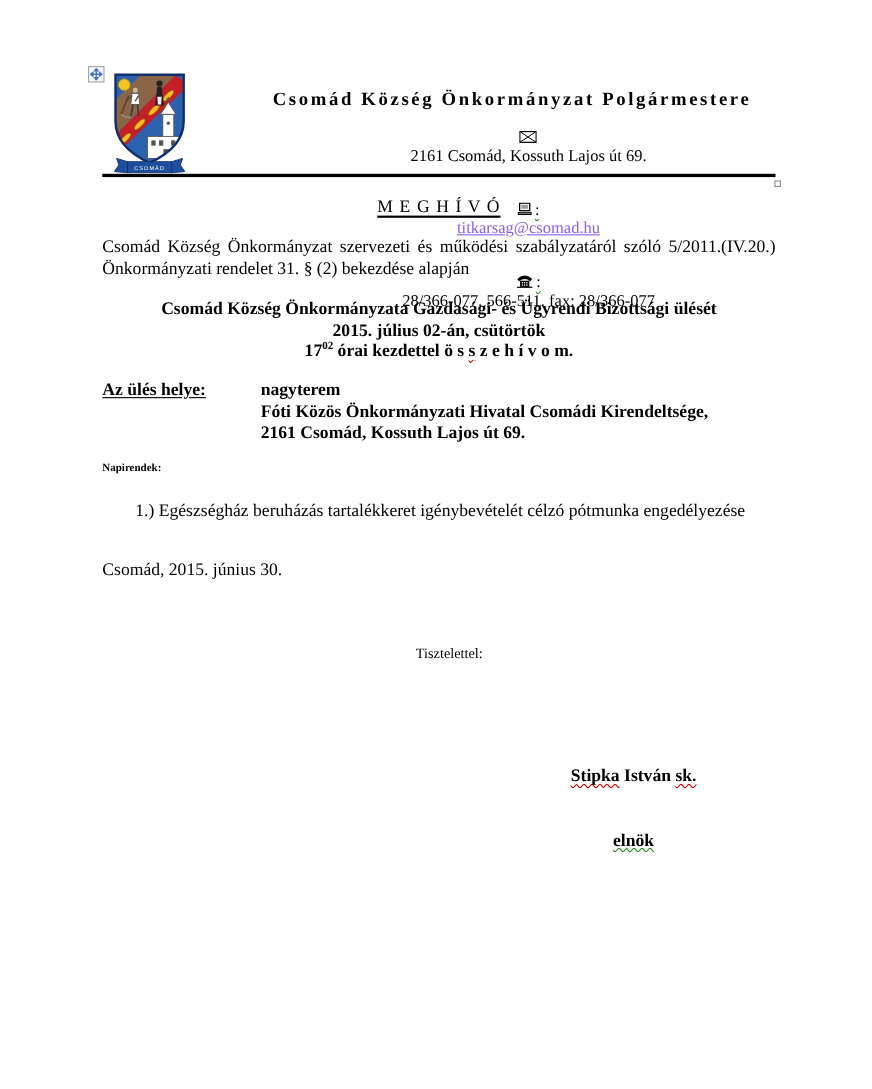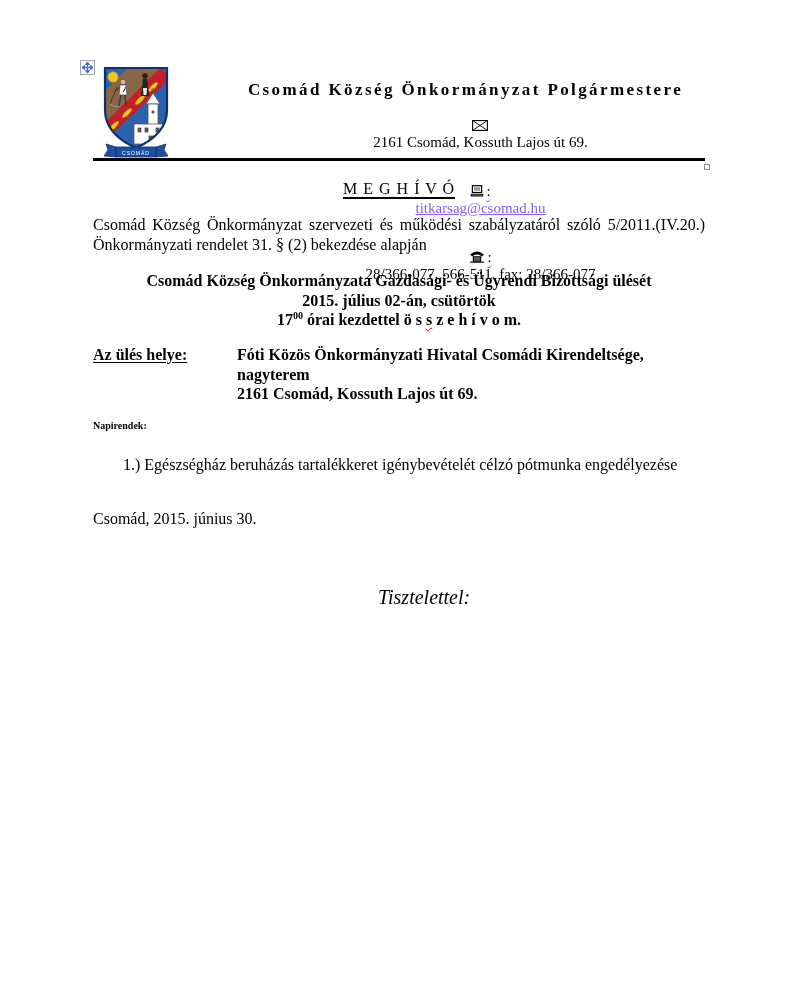--- a/index.html
+++ b/index.html
@@ -38,21 +38,21 @@
 
   .location{position:absolute;left:93px;top:345px;width:612px;display:flex;
     font-size:16px;line-height:19.5px;font-weight:bold;}
   .loc-label{flex:none;width:144px;text-decoration:underline;text-underline-offset:2px;}
 
   .agenda-label{position:absolute;left:93px;top:420px;font-size:10px;font-weight:bold;
     text-underline-offset:2px;}
   .agenda-item{position:absolute;left:123px;top:456px;width:582px;font-size:16px;}
 
   .date-line{position:absolute;left:93px;top:510px;font-size:16px;}
-  .closing{position:absolute;left:378px;top:586px;font-size:20px;font-style:italic;}
+  .closing{position:absolute;left:378px;top:586px;font-size:13px;}
 
   .signature{position:absolute;left:456px;top:657px;width:240px;text-align:center;
     font-weight:bold;font-size:16px;line-height:19.5px;white-space:pre-wrap;}
 
   .wavy-red{text-decoration-line:underline;text-decoration-style:wavy;
     text-decoration-color:#d40000;text-decoration-thickness:1px;text-underline-offset:2px;text-decoration-skip-ink:none;}
   .wavy-green{text-decoration-line:underline;text-decoration-style:wavy;
     text-decoration-color:#1f8a1f;text-decoration-thickness:1px;text-underline-offset:2px;text-decoration-skip-ink:none;}
 </style>
 </head>
@@ -176,32 +176,36 @@
   </div>
 
   <div class="intro">
     <div class="intro-line1">Csomád Község Önkormányzat szervezeti és működési szabályzatáról szóló 5/2011.(IV.20.)</div>
     <div>Önkormányzati rendelet 31. § (2) bekezdése alapján</div>
   </div>
 
   <div class="invite">
     <div>Csomád Község Önkormányzata Gazdasági- és Ügyrendi Bizottsági ülését</div>
     <div>2015. július 02-án, csütörtök</div>
-    <div class="invite-time"><span>17</span><sup>00</sup><span> órai kezdettel ö s </span><span class="wavy-red">s</span><span> z e h í v o m.</span></div>
+    <div class="invite-time"><span>17</span><sup>02</sup><span> órai kezdettel ö s </span><span class="wavy-red">s</span><span> z e h í v o m.</span></div>
   </div>
 
   <div class="location">
     <div class="loc-label">Az ülés helye:</div>
     <div class="loc-value">
+      <div>nagyterem</div>
       <div>Fóti Közös Önkormányzati Hivatal Csomádi Kirendeltsége,</div>
-      <div>nagyterem</div>
       <div>2161 Csomád, Kossuth Lajos út 69.</div>
     </div>
   </div>
 
   <div class="agenda-label">Napirendek:</div>
   <div class="agenda-item">1.) Egészségház beruházás tartalékkeret igénybevételét célzó pótmunka engedélyezése</div>
 
   <div class="date-line">Csomád, 2015. június 30.</div>
   <div class="closing">Tisztelettel:</div>
 
+  <div class="signature">
+    <div><span class="wavy-red">Stipka</span><span> István </span><span class="wavy-red">sk.</span></div>
+    <div><span class="wavy-green">elnök</span></div>
+  </div>
 
 </div>
 
 </body></html>

